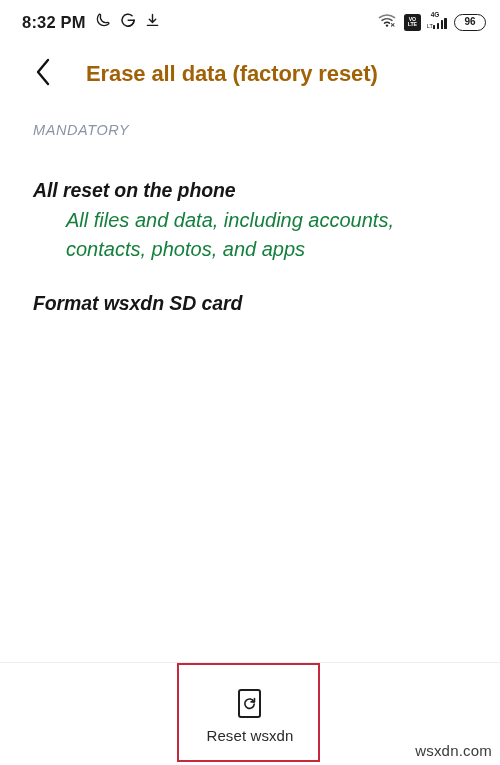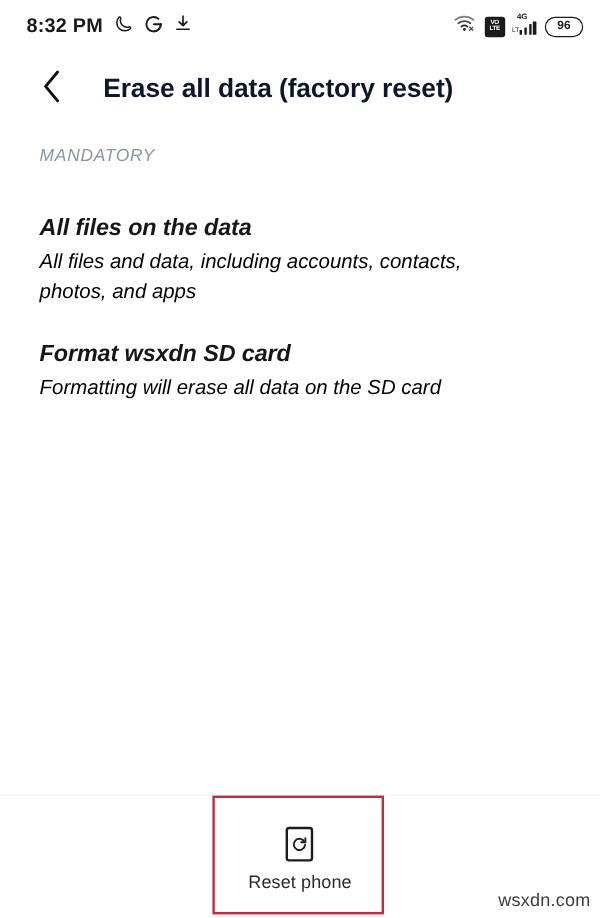--- a/index.html
+++ b/index.html
@@ -111,21 +111,21 @@
   .back-button {
     width: 36px; height: 36px;
     display: flex;
     align-items: center;
     justify-content: center;
     flex: 0 0 auto;
   }
   .page-title {
     font-size: 22px;
     font-weight: bold;
-    color: #0f172a;
+    color: #a16207;
     margin-left: 24px;
     letter-spacing: -0.1px;
     white-space: nowrap;
   }
 
   
   .content {
     position: absolute;
     top: 112px; left: 0;
     width: 500px;
@@ -144,25 +144,26 @@
     margin-bottom: 28px;
   }
   .option-title {
     font-size: 19.5px;
     font-weight: bold;
     color: #161616;
     line-height: 1.25;
     letter-spacing: -0.1px;
   }
   .option-desc {
-    font-size: 17px;
-    color: #000000;
+    font-size: 20px;
+    color: #15803d;
     line-height: 1.42;
     margin-top: 4px;
     max-width: 375px;
+    margin-left: 33px;
   }
 
   
   .bottom-divider {
     position: absolute;
     left: 0; top: 662px;
     width: 500px;
     height: 1px;
     background: #eeeeee;
   }
@@ -292,43 +293,42 @@
     <div class="page-title">Erase all data (factory reset)</div>
   </div>
 
   <div class="content">
 
     <div class="section-header">MANDATORY</div>
 
     <div class="option-list">
 
       <div class="option-item">
-        <div class="option-title">All files on the data</div>
+        <div class="option-title">All reset on the phone</div>
         <div class="option-desc">All files and data, including accounts, contacts, photos, and apps</div>
       </div>
 
       <div class="option-item">
         <div class="option-title">Format wsxdn SD card</div>
-        <div class="option-desc">Formatting will erase all data on the SD card</div>
       </div>
 
     </div>
   </div>
 
   <div class="bottom-divider"></div>
 
   <div class="bottom-bar">
     <div class="reset-action">
       <span class="reset-icon">
         <svg width="15" height="15" viewBox="0 0 16 16">
           <path d="M12.6 6.2A5 5 0 1 0 13 8.6" fill="none" stroke="#1d1d1d" stroke-width="1.7" stroke-linecap="round"></path>
           <path d="M13.3 2.7v3.6h-3.6" fill="none" stroke="#1d1d1d" stroke-width="1.7" stroke-linecap="round" stroke-linejoin="round"></path>
         </svg>
       </span>
-      <span class="reset-label">Reset phone</span>
+      <span class="reset-label">Reset wsxdn</span>
     </div>
   </div>
 
   <div class="annotation-box" style="border-color: rgb(198, 40, 60);"></div>
 
   <div class="watermark">wsxdn.com</div>
 
 </div>
 
 </body></html>

